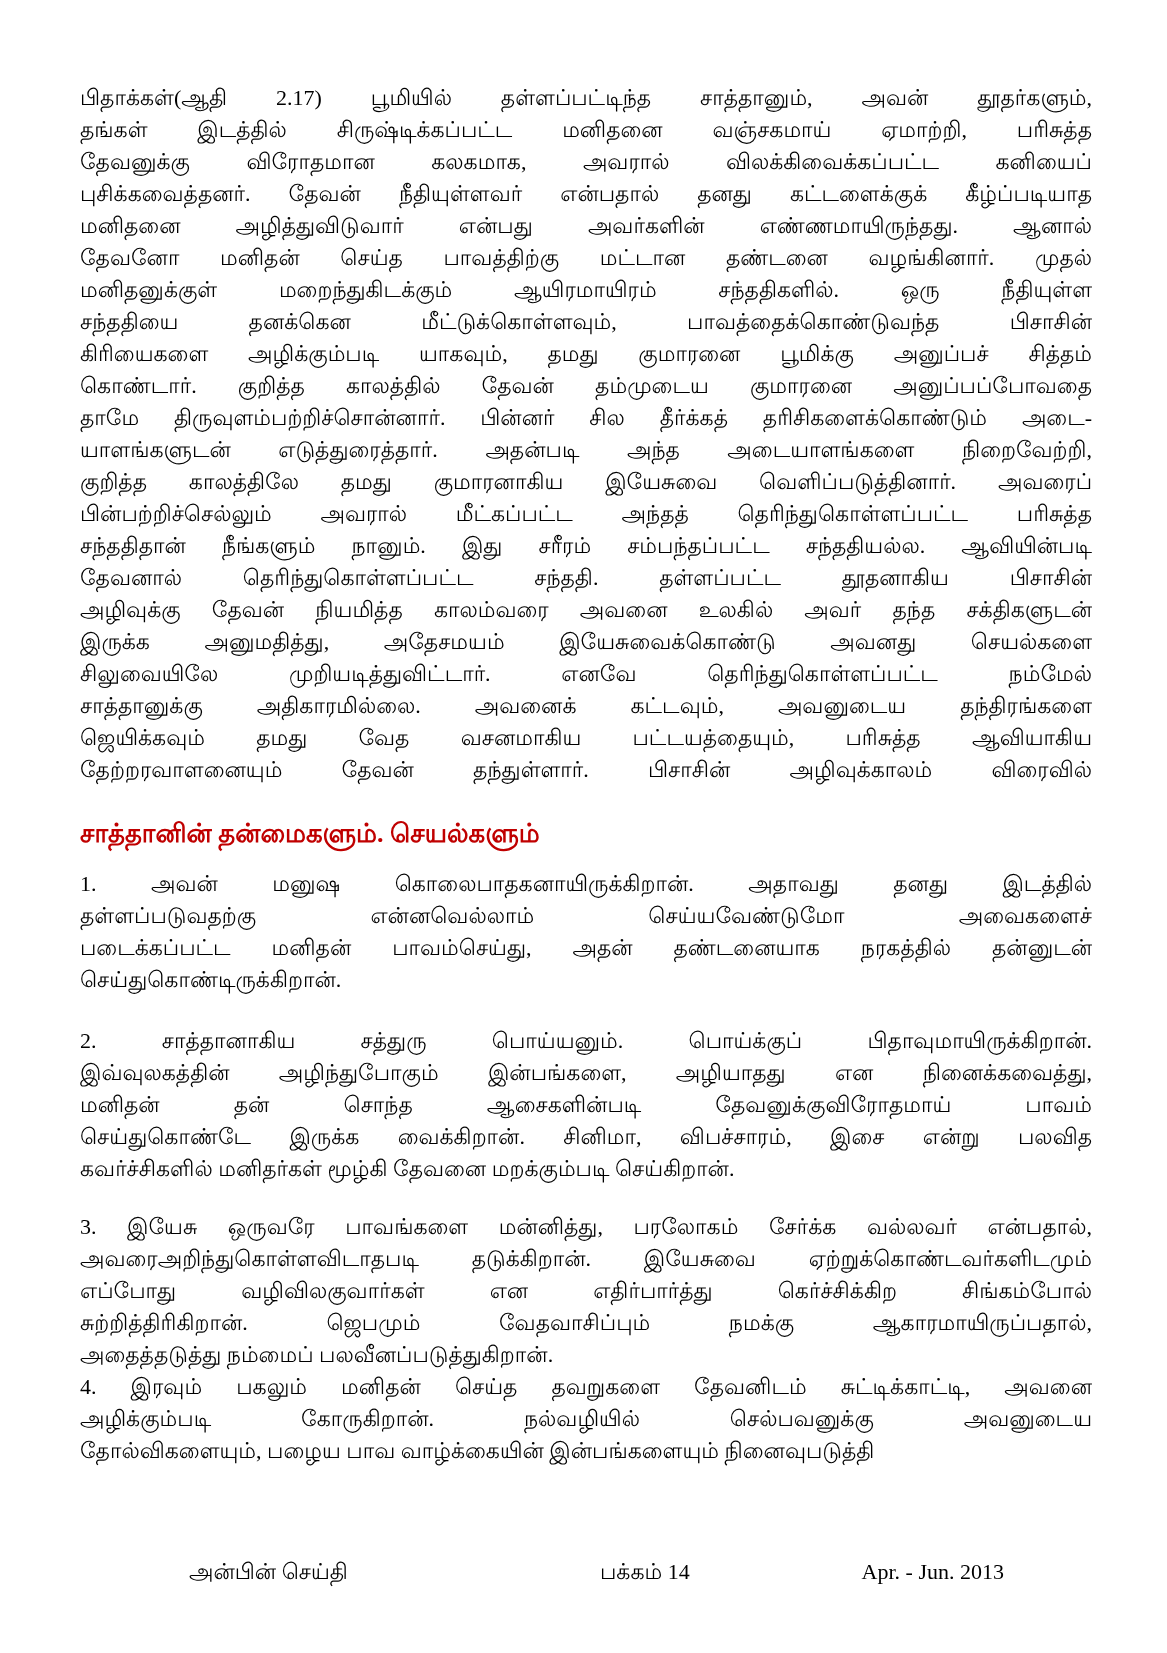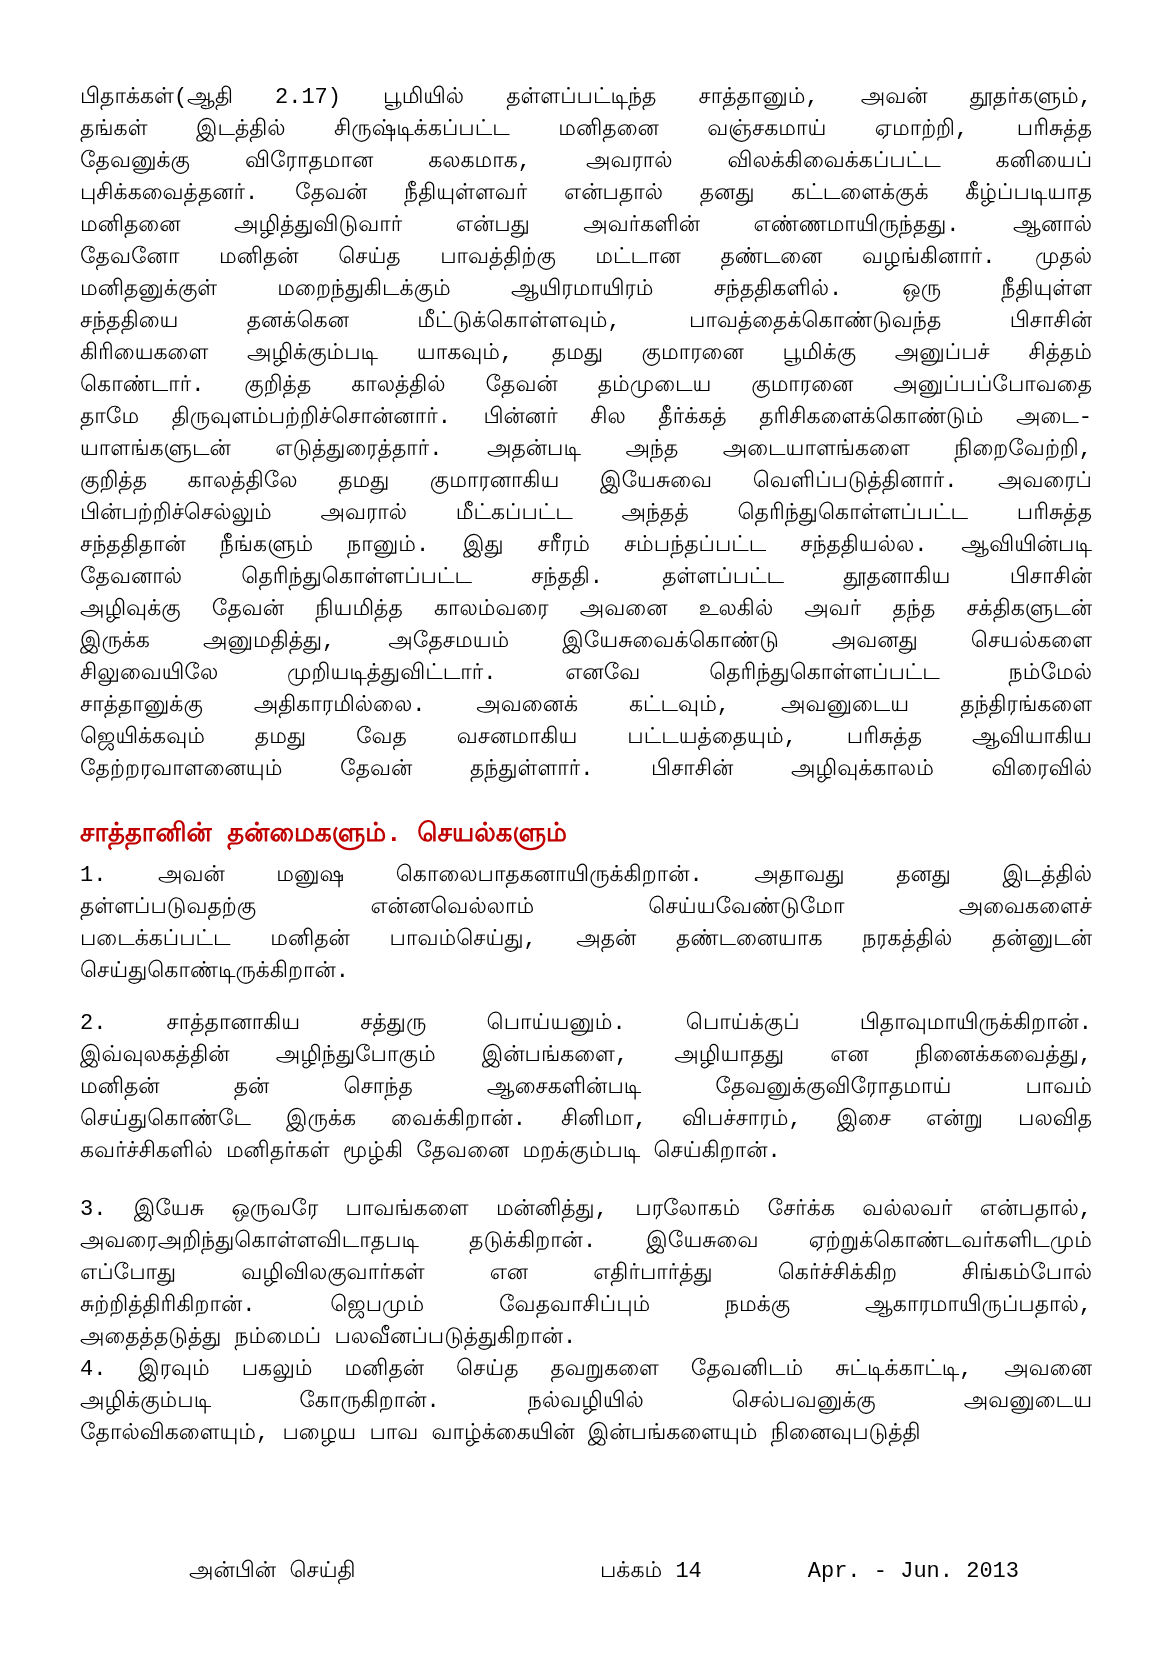--- a/index.html
+++ b/index.html
@@ -3,67 +3,67 @@
 <meta charset="utf-8">
 <style>
   html, body { margin: 0; padding: 0; background: #e8e8e8; }
   .page {
     position: relative;
     width: 1167px;
     height: 1653px;
     margin: 0 auto;
     background: var(--page-bg, #ffffff);
     color: var(--body-color, #000000);
-    font-family: Liberation Mono, monospace;
+    font-family: Liberation Serif, serif;
     overflow: hidden;
   }
   .content {
     position: absolute;
     left: 80px;
     top: 82px;
     width: 1012px;
   }
   .textblock { width: 100%; }
   .line {
     font-size: 22px;
     line-height: 32px;
     text-align: justify;
     text-align-last: justify;
     color: var(--body-color, #000000);
   }
   .line.para-end {
     text-align-last: left;
   }
   .section-heading {
-    margin: 30px 0 8px 0;
+    margin: 30px 0 16px 0;
     padding: 0;
     font-size: 26px;
     line-height: 36px;
     font-weight: bold;
     color: var(--heading-color, #c00000);
     text-align: left;
   }
   .para-1 { margin-top: 8px; }
-  .para-2 { margin-top: 20px; }
+  .para-2 { margin-top: 29px; }
   .para-3 { margin-top: 26px; }
   .para-4 { }
   .footer {
     position: absolute;
     left: 0;
     top: 1556px;
     width: 1112px;
     height: 32px;
     font-size: 22px;
     line-height: 32px;
     color: var(--body-color, #000000);
     margin-left: 33px;
   }
   .footer-left   { position: absolute; left: 156px; }
   .footer-center { position: absolute; left: 567px; }
-  .footer-right  { position: absolute; right: 126px; }
+  .footer-right  { position: absolute; right: 141px; }
 </style>
 </head>
 <body>
 
 <div class="page">
   <div class="content">
 
     <div class="textblock">
         <div class="line">பிதாக்கள்(ஆதி 2.17) பூமியில் தள்ளப்பட்டிந்த சாத்தானும், அவன் தூதர்களும்,</div>
         <div class="line">தங்கள் இடத்தில் சிருஷ்டிக்கப்பட்ட மனிதனை வஞ்சகமாய் ஏமாற்றி, பரிசுத்த</div>

